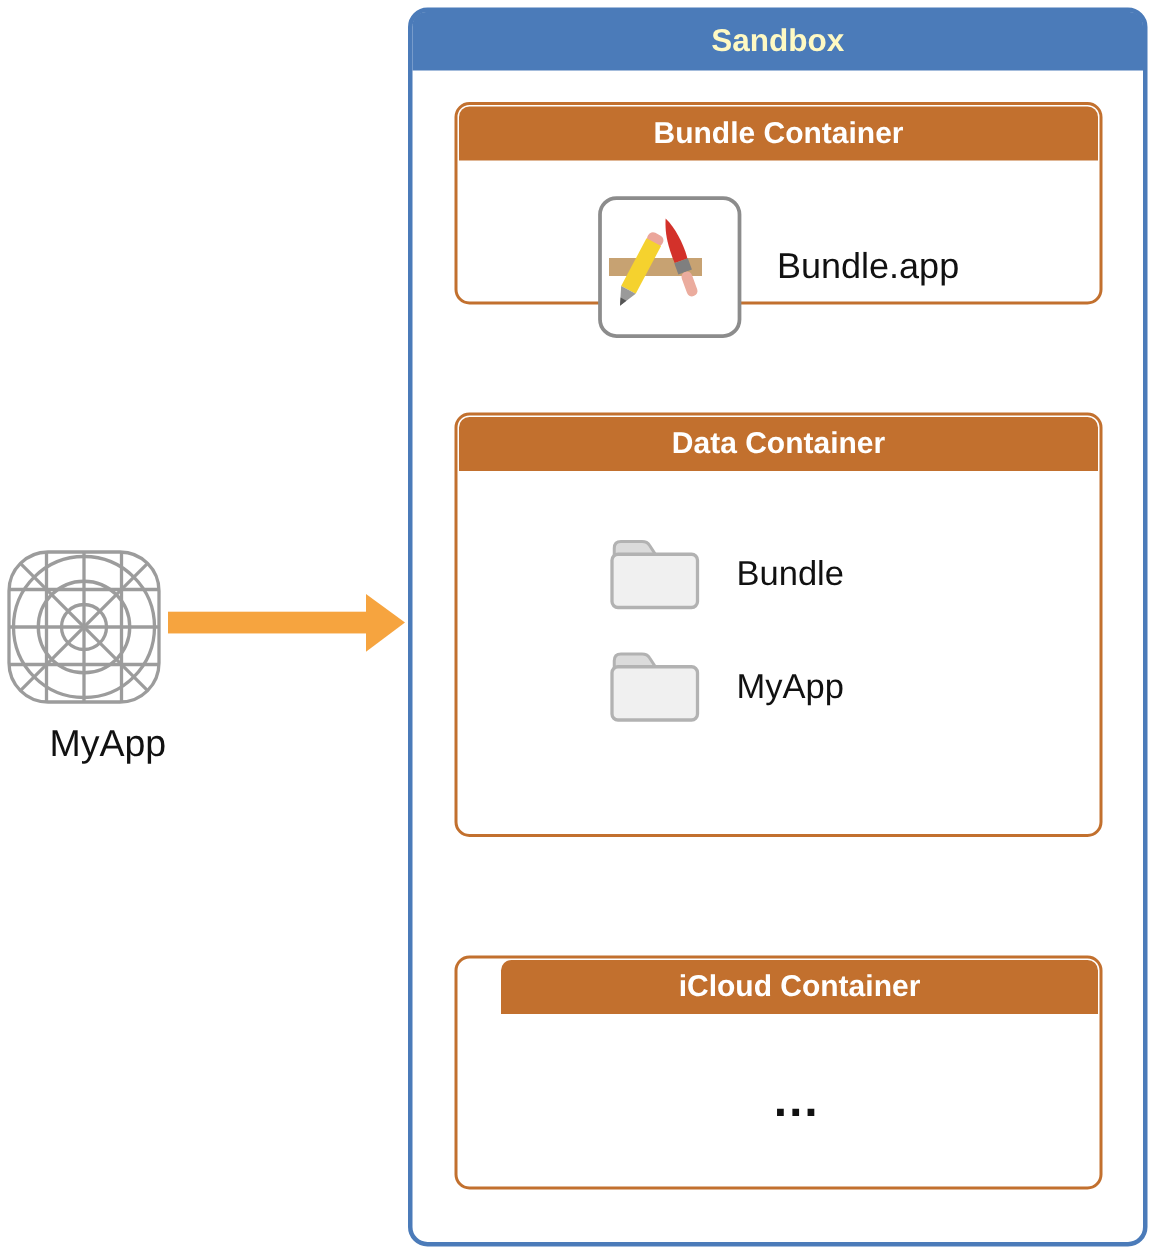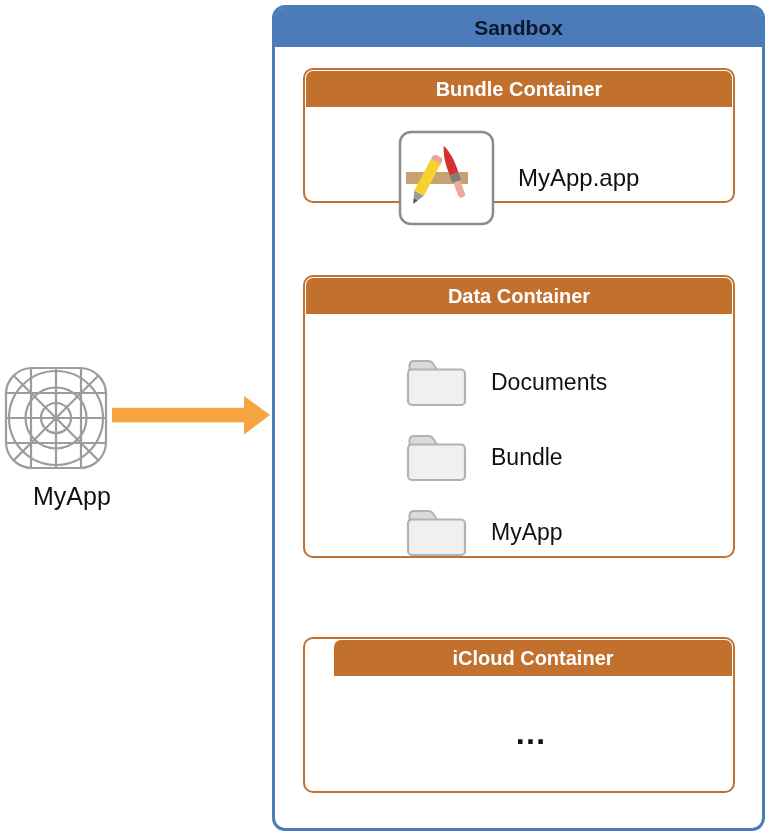--- a/index.html
+++ b/index.html
@@ -30,21 +30,21 @@
     position: absolute; left: 272px; top: 5px; width: 493px; height: 826px;
     border: 3px solid var(--blue);
     border-radius: 13px;
     background: #fff;
   }
   .sandbox-header {
     height: 39px;
     background: var(--blue);
     border-radius: 9px 9px 0 0;
     display: flex; align-items: center; justify-content: center;
-    color: #0f172a; font-weight: bold; font-size: 21px;
+    color: #fef9c3; font-weight: bold; font-size: 21px;
   }
 
   
   .section {
     position: absolute; left: 28px; width: 432px;
     border: 2px solid var(--orange);
     border-radius: 10px;
     background: #fff;
   }
   .section-bundle { top: 60px;  height: 135px; }
@@ -133,35 +133,28 @@
             <rect x="-5.5" y="-21" width="11" height="36" fill="#F5D22E"></rect>
             <polygon points="-5.5,15 5.5,15 0,27" fill="#9A9A9A"></polygon>
             <polygon points="-2.2,22 2.2,22 0,27" fill="#555555"></polygon>
           </g>
           <g transform="translate(55,41) rotate(-20)">
             <path d="M0,-27 C4,-19 5.5,-6 4.5,3 L-4.5,3 C-5.2,-12 -3,-20 0,-27 Z" fill="#D3312A"></path>
             <rect x="-4.8" y="3" width="9.6" height="8" fill="#7F7F7F"></rect>
             <rect x="-3.6" y="11" width="7.2" height="17" rx="3.4" fill="#EBAC9E"></rect>
           </g>
         </svg>
-        <span class="bundle-app-label">MyApp.app</span>
+        <span class="bundle-app-label">Bundle.app</span>
       </div>
     </div>
 
     <div class="section section-data">
       <div class="section-header">Data Container</div>
       <div class="data-body">
 
-        <div class="folder-row">
-          <svg class="folder-icon-svg" viewBox="0 0 63 52">
-            <path d="M4.5,18 L4.5,9.5 Q4.5,5 9,5 L23,5 Q26.5,5 28,7.5 L33.5,16 L33.5,18 Z" fill="#DBDBDB" stroke="#B2B2B2" stroke-width="2"></path>
-            <rect x="3" y="13.5" width="57" height="35.5" rx="4" fill="#F0F0F0" stroke="#B2B2B2" stroke-width="2.2"></rect>
-          </svg>
-          <span class="folder-label">Documents</span>
-        </div>
 
         <div class="folder-row">
           <svg class="folder-icon-svg" viewBox="0 0 63 52">
             <path d="M4.5,18 L4.5,9.5 Q4.5,5 9,5 L23,5 Q26.5,5 28,7.5 L33.5,16 L33.5,18 Z" fill="#DBDBDB" stroke="#B2B2B2" stroke-width="2"></path>
             <rect x="3" y="13.5" width="57" height="35.5" rx="4" fill="#F0F0F0" stroke="#B2B2B2" stroke-width="2.2"></rect>
           </svg>
           <span class="folder-label">Bundle</span>
         </div>
 
         <div class="folder-row">

